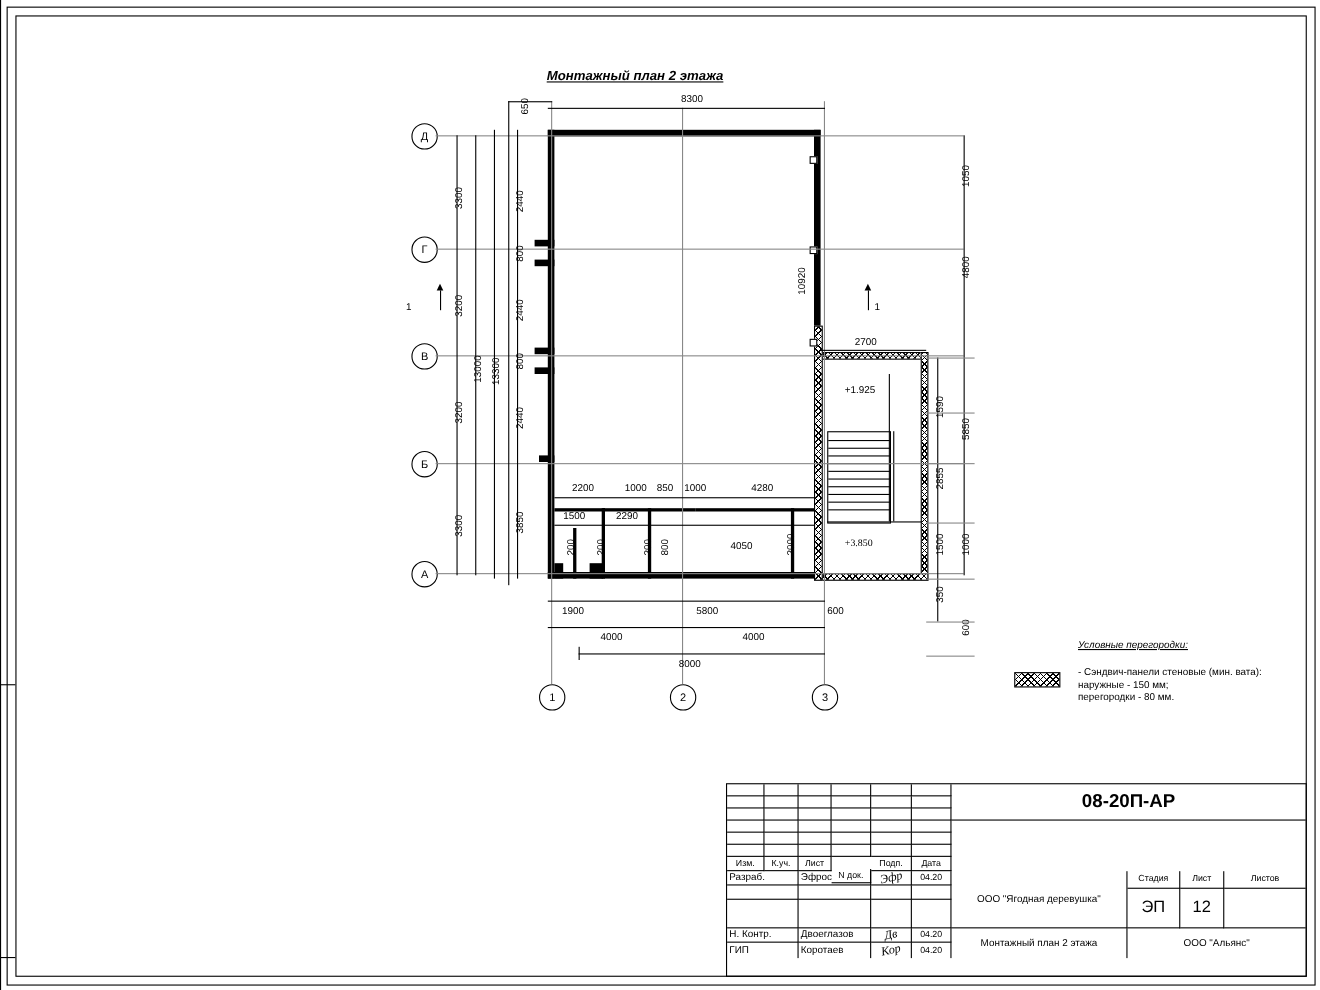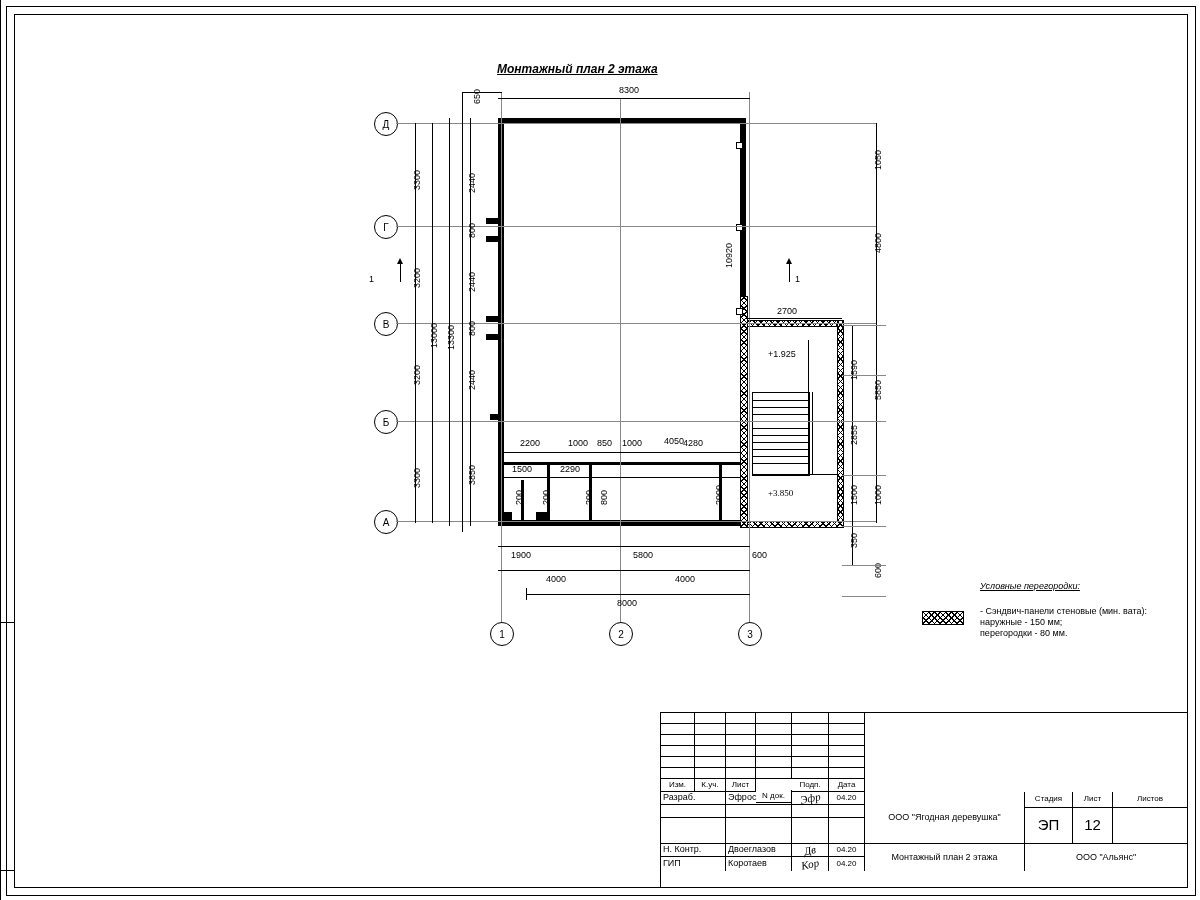--- a/index.html
+++ b/index.html
@@ -189,21 +189,21 @@
   <div class="hline" style="left:504px;top:452px;width:236px;"></div>
   <div class="lbl" style="left:520px;top:438px;">2200</div>
   <div class="lbl" style="left:568px;top:438px;">1000</div>
   <div class="lbl" style="left:597px;top:438px;">850</div>
   <div class="lbl" style="left:622px;top:438px;">1000</div>
   <div class="lbl" style="left:683px;top:438px;">4280</div>
 
   <div class="hline" style="left:504px;top:477px;width:236px;"></div>
   <div class="lbl" style="left:512px;top:464px;">1500</div>
   <div class="lbl" style="left:560px;top:464px;">2290</div>
-  <div class="lbl" style="left:664px;top:436px;">4050</div>
+  <div class="lbl" style="left:664px;top:491px;">4050</div>
 
   <div class="lblv" style="left:514px;top:505px;">200</div>
   <div class="lblv" style="left:541px;top:505px;">200</div>
   <div class="lblv" style="left:584px;top:505px;">200</div>
   <div class="lblv" style="left:599px;top:505px;">800</div>
   <div class="lblv" style="left:714px;top:505px;">2000</div>
 
   <div class="hline" style="left:498px;top:546px;width:252px;"></div>
   <div class="lbl" style="left:511px;top:550px;">1900</div>
   <div class="lbl" style="left:633px;top:550px;">5800</div>
@@ -298,20 +298,23 @@
       </div>
     <div class="cell small" style="left:168px;top:131px;width:36px;height:13px;">04.20</div>
 
     <div class="cell bb" style="left:0;top:144px;width:65px;height:14px;justify-content:flex-start;">ГИП</div>
     <div class="cell bb" style="left:65px;top:144px;width:66px;height:14px;justify-content:flex-start;">Коротаев</div>
     <div class="cell bb" style="left:131px;top:144px;width:37px;height:14px;">
         <span class="sig">Кор</span>
       </div>
     <div class="cell bb small" style="left:168px;top:144px;width:36px;height:14px;">04.20</div>
 
+    <div class="cell" style="left:204px;top:0;width:322px;height:33px;border-right:none;">
+      <span class="tb-code">08-20П-АР</span>
+    </div>
 
 
     <div class="cell" style="left:204px;top:79px;width:160px;height:52px;">
       <span>ООО "Ягодная деревушка"</span>
     </div>
 
     <div class="cell small" style="left:364px;top:79px;width:48px;height:16px;">Стадия</div>
     <div class="cell small" style="left:412px;top:79px;width:40px;height:16px;">Лист</div>
     <div class="cell small" style="left:452px;top:79px;width:74px;height:16px;border-right:none;">Листов</div>
 

